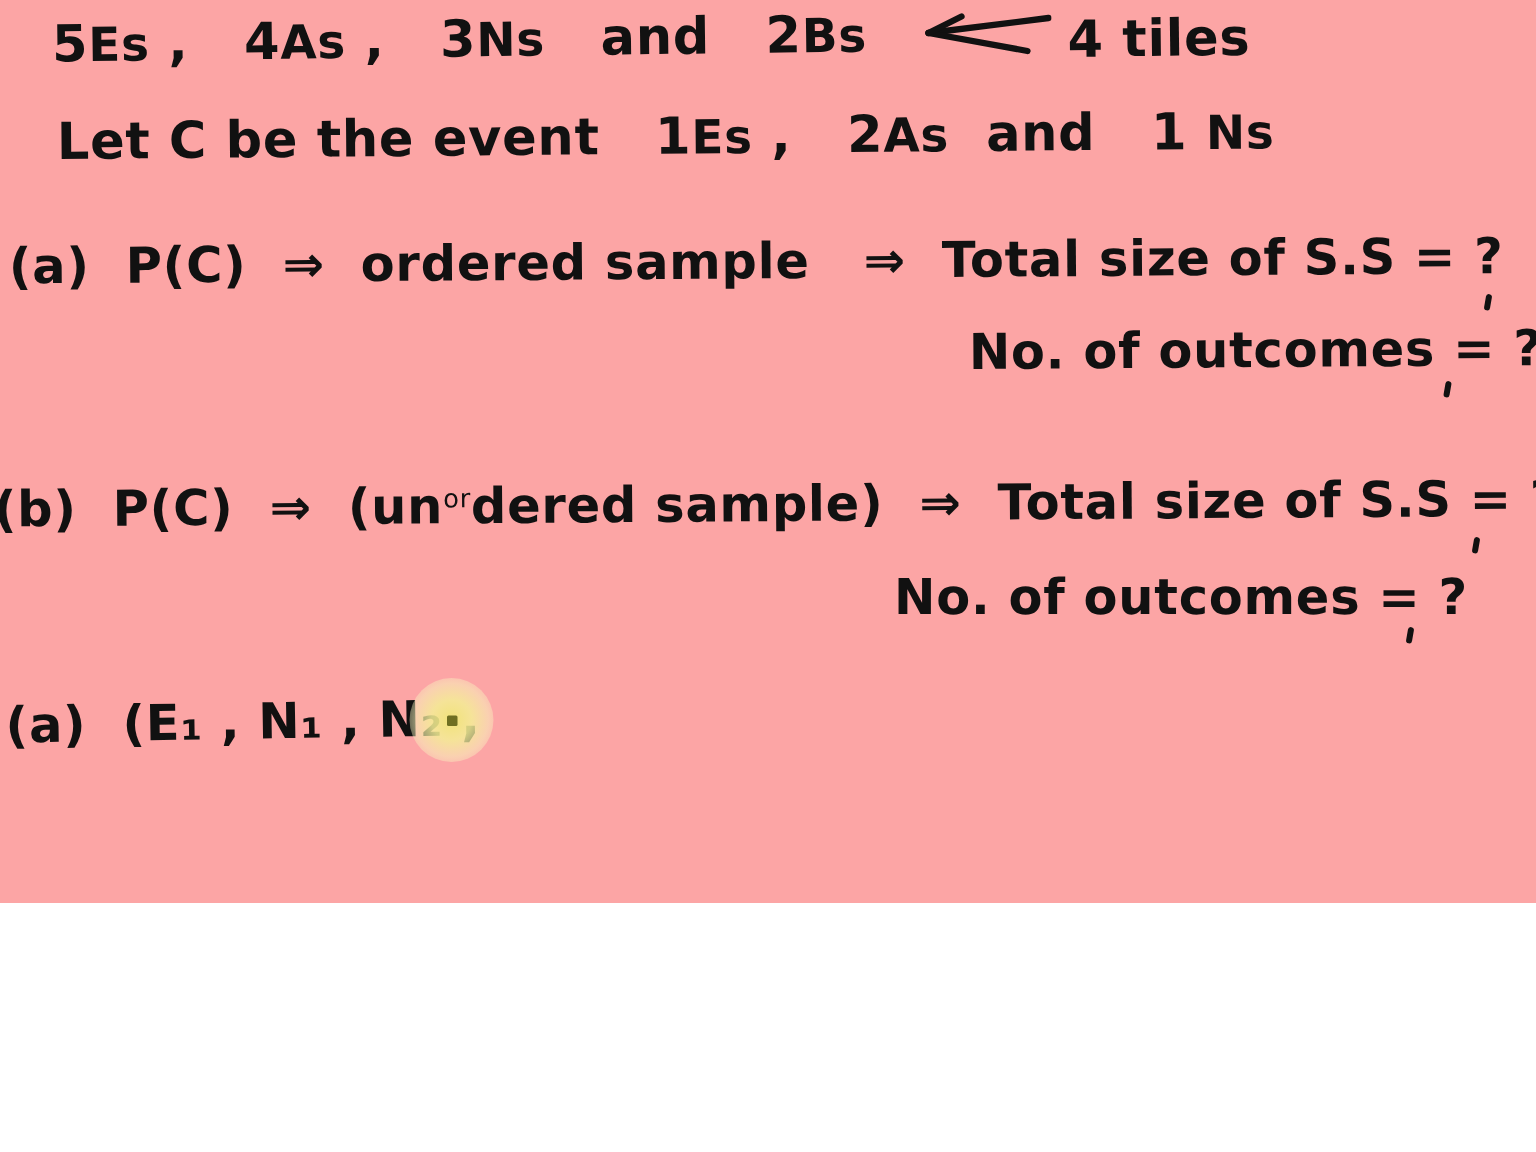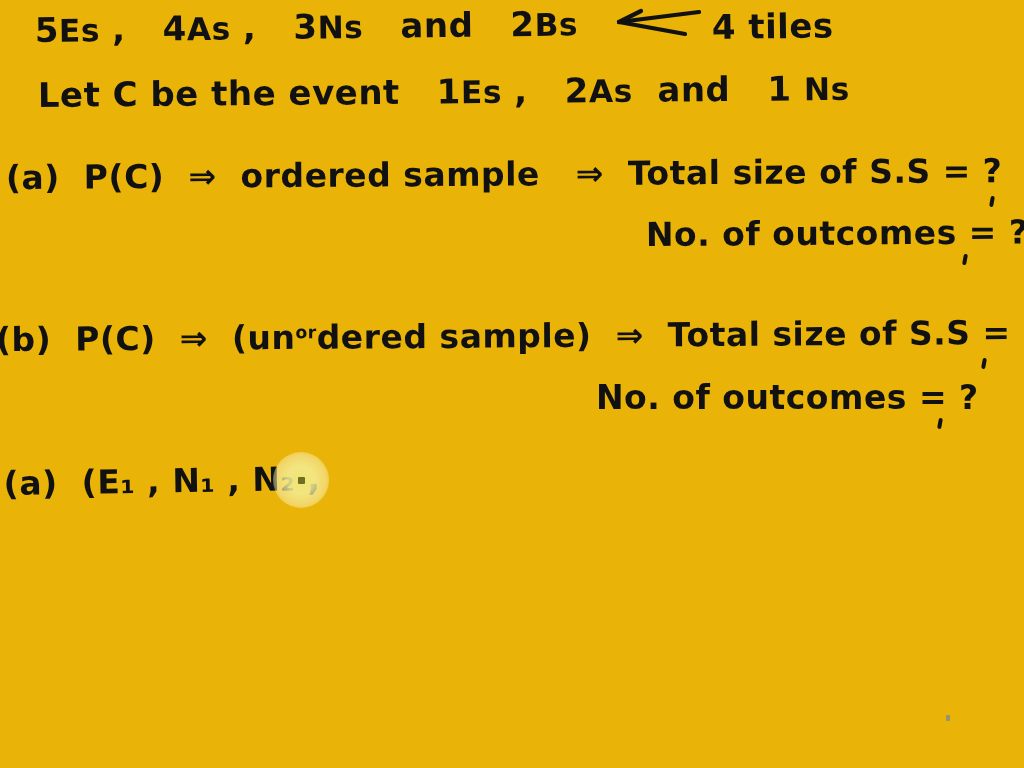--- a/index.html
+++ b/index.html
@@ -7,40 +7,40 @@
     margin: 0;
     padding: 0;
     background: #ffffff;
   }
   body {
     font-family: "DejaVu Sans", sans-serif;
   }
   #page {
     position: relative;
     width: 1024px;
-    height: 768px;
-    background: #eab308;
+    height: 602px;
+    background: #fca5a5;
     overflow: hidden;
   }
   
   .hw {
     position: absolute;
     white-space: nowrap;
     color: #111111;
     font-family: "DejaVu Sans", sans-serif;
     font-weight: 700;
     letter-spacing: 0.5px;
     
     transform-origin: left bottom;
     -webkit-font-smoothing: antialiased;
   }
   .hw sup {
     font-size: 0.52em;
     vertical-align: 0.62em;
-    font-weight: 700;
+    font-weight: 400;
   }
   .sz36 { font-size: 34px; }
   .sz34 { font-size: 33px; }
 
   
   .slant1 { transform: rotate(-0.7deg); }
   .slant2 { transform: rotate(-0.5deg); }
   .slant3 { transform: rotate(-0.4deg); }
   .slant4 { transform: rotate(-0.9deg); }
   .slant0 { transform: rotate(0deg); }

